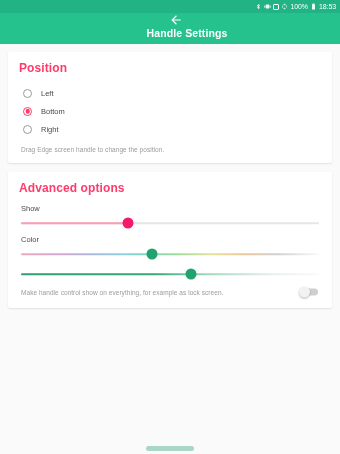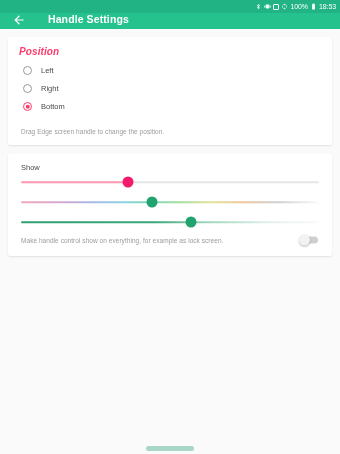--- a/index.html
+++ b/index.html
@@ -43,25 +43,27 @@
   .status-sq {
     width: 6px;
     height: 6px;
     border: 1px solid #ffffff;
     box-sizing: border-box;
     border-radius: 1px;
   }
 
   
   .app-bar {
-    height: 16px;
+    height: 31px;
     background: #25c28d;
     display: flex;
+    align-items: center;
     padding-left: 12px;
     box-sizing: border-box;
+    flex-direction: column;
   }
   .back-icon {
     width: 14px;
     height: 14px;
     flex: 0 0 auto;
     cursor: pointer;
   }
   .back-icon svg { display: block; }
   .app-title {
     color: #ffffff;
@@ -83,30 +85,30 @@
     background: #ffffff;
     border-radius: 2px;
     box-shadow: 0 1px 2px rgba(0,0,0,0.10);
     padding: 9px 11px 10px 11px;
     box-sizing: border-box;
     margin-bottom: 9px;
   }
 
   .section-title {
     color: #ff3b6b;
-    font-size: 10px;
+    font-size: 12px;
     font-weight: bold;
     margin-bottom: 9px;
     letter-spacing: 0.1px;
-    font-style: italic;
   }
 
   
   .radio-row {
     display: flex;
+    align-items: center;
     height: 18px;
     cursor: pointer;
   }
   .radio {
     width: 9px;
     height: 9px;
     border-radius: 50%;
     border: 1px solid #9a9a9a;
     box-sizing: border-box;
     flex: 0 0 auto;
@@ -305,41 +307,43 @@
 
   <div class="card">
     <div class="section-title">Position</div>
 
     <div class="radio-row">
       <span class="radio"></span>
       <span class="radio-label">Left</span>
     </div>
 
     <div class="radio-row">
+      <span class="radio checked"></span>
+      <span class="radio-label">Bottom</span>
+    </div>
+
+    <div class="radio-row">
       <span class="radio"></span>
       <span class="radio-label">Right</span>
     </div>
 
-    <div class="radio-row">
-      <span class="radio checked"></span>
-      <span class="radio-label">Bottom</span>
-    </div>
-
     <div class="helper-text">Drag Edge screen handle to change the position.</div>
   </div>
 
   <div class="card">
+    <div class="section-title">Advanced options</div>
 
     <div class="slider-label">Show</div>
     <div class="slider">
       <div class="slider-track"></div>
       <div class="slider-fill" id="size-fill" style="width: 36%;"></div>
       <div class="slider-thumb thumb-pink" id="size-thumb" style="left: 36%;"></div>
     </div>
 
+    <div class="slider-label">Color</div>
     <div class="slider">
       <div class="slider-track track-hue"></div>
       <div class="slider-thumb thumb-green" id="hue-thumb" style="left: 44%;"></div>
     </div>
 
     <div class="slider">
       <div class="slider-track track-alpha"></div>
       <div class="slider-thumb thumb-green" id="shade-thumb" style="left: 57%;"></div>
     </div>
 

